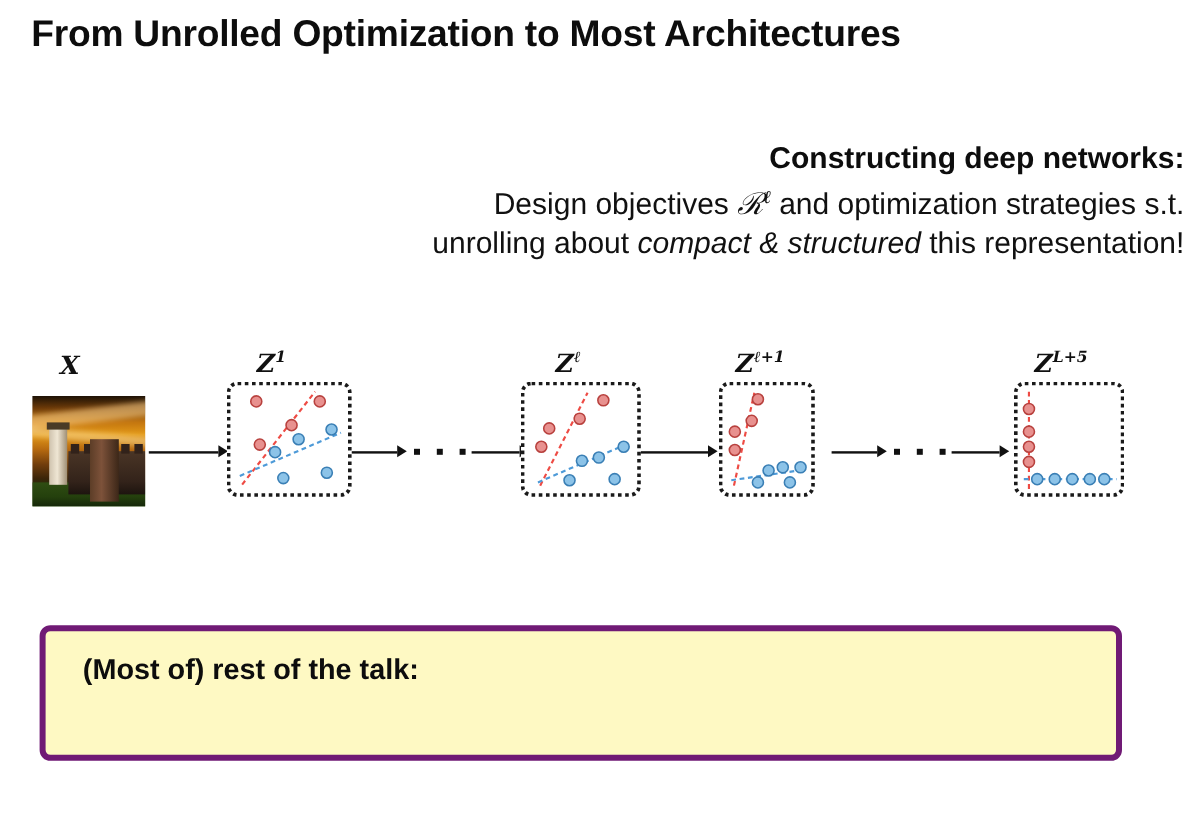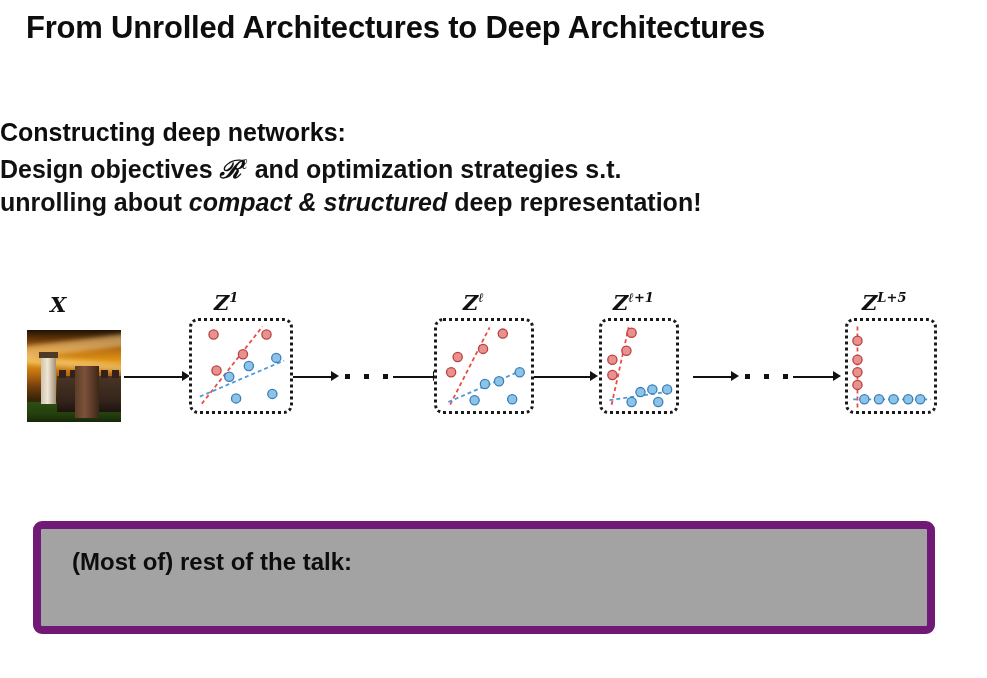--- a/index.html
+++ b/index.html
@@ -27,34 +27,33 @@
     color: #0d0d0d;
     white-space: nowrap;
   }
 
   
   #subtitle-block {
     position: absolute;
     left: 0;
     top: 116px;
     width: 987px;
-    text-align: left;
+    text-align: right;
   }
   #subtitle-heading {
     font-size: 25px;
     font-weight: bold;
     color: #0d0d0d;
     line-height: 32px;
   }
   .subtitle-line {
     font-size: 25px;
     color: #111111;
     line-height: 33px;
     white-space: nowrap;
-    font-weight: bold;
   }
   .math-sym {
     font-family: "DejaVu Serif", serif;
     font-style: italic;
     font-size: 25px;
   }
   .math-sup {
     font-family: "DejaVu Serif", serif;
     font-style: italic;
     font-size: 15px;
@@ -191,23 +190,23 @@
   }
 
   
   #callout {
     position: absolute;
     left: 33px;
     top: 521px;
     width: 902px;
     height: 113px;
     box-sizing: border-box;
-    border: 8px solid #701a75;
+    border: 5px solid #701a75;
     border-radius: 9px;
-    background: #a3a3a3;
+    background: #fef9c3;
   }
   #callout-heading {
     position: absolute;
     left: 31px;
     top: 19px;
     font-size: 24px;
     font-weight: bold;
     color: #0d0d0d;
     white-space: nowrap;
   }
@@ -216,26 +215,26 @@
     left: 31px;
     top: 55px;
     font-size: 24px;
     color: #111111;
     white-space: nowrap;
   }
 </style>
 </head>
 <body>
 
-<div id="slide-title">From Unrolled Architectures to Deep Architectures</div>
+<div id="slide-title">From Unrolled Optimization to Most Architectures</div>
 
 <div id="subtitle-block">
   <div id="subtitle-heading">Constructing deep networks:</div>
   <div class="subtitle-line"><span>Design objectives </span><span class="math-sym">ℛ</span><span class="math-sup">ℓ</span><span> and optimization strategies s.t.</span></div>
-  <div class="subtitle-line"><span>unrolling about </span><span class="ital">compact &amp; structured</span><span> deep representation!</span></div>
+  <div class="subtitle-line"><span>unrolling about </span><span class="ital">compact &amp; structured</span><span> this representation!</span></div>
 </div>
 
 <div id="pipeline">
 
   <div class="node-label" style="left:50px; top:6px;">X</div>
 
   <div class="node-label" style="left:214px; top:4px;"><span>Z</span><sup>1</sup></div>
   <div class="node-label" style="left:463px; top:4px;"><span>Z</span><sup>ℓ</sup></div>
   <div class="node-label" style="left:613px; top:4px;text-align:right;"><span>Z</span><sup>ℓ+1</sup></div>
   <div class="node-label" style="left:862px; top:4px;"><span>Z</span><sup>L+5</sup></div>

